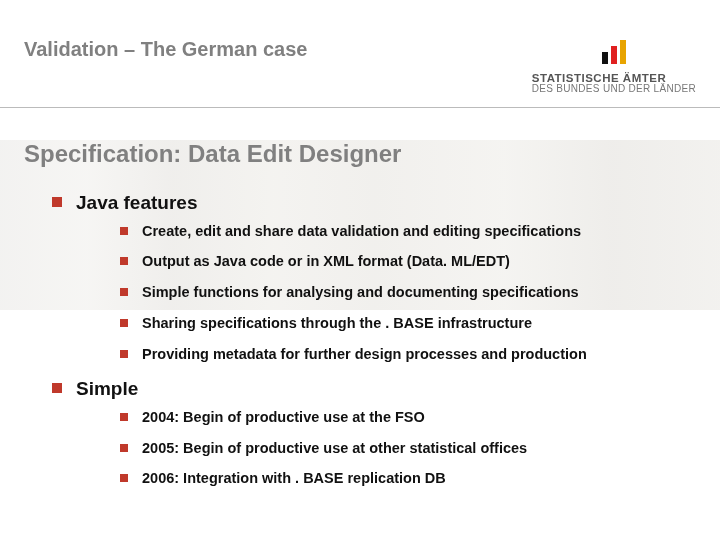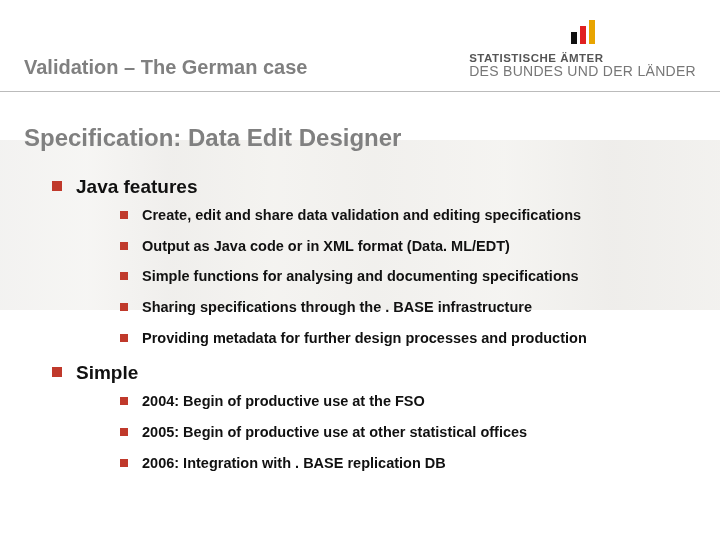--- a/index.html
+++ b/index.html
@@ -20,22 +20,23 @@
     background: linear-gradient(to right,
       #dcdad6 0%, #e6e4df 12%, #d3d0c9 24%, #e0ddd5 38%, #d7d4cc 52%, #e2dfd8 70%, #d0cdc5 85%, #dbd8d1 100%);
     opacity: 0.35;
     z-index: 0;
   }
   .header {
     position: relative;
     z-index: 2;
     display: flex;
     justify-content: space-between;
-    align-items: flex-end;
+    align-items: flex-start;
     padding: 18px 24px 12px 24px;
+    margin-top: 20px;
   }
   .header-title {
     font-size: 20px;
     font-weight: bold;
     color: #808080;
   }
   .logo {
     display: flex;
     align-items: center;
     gap: 8px;
@@ -46,21 +47,21 @@
     align-items: flex-end;
     gap: 3px;
     height: 26px;
   }
   .logo-bars span { display: inline-block; width: 6px; }
   .logo-bars .b1 { height: 12px; background: #111; }
   .logo-bars .b2 { height: 18px; background: #e02020; }
   .logo-bars .b3 { height: 24px; background: #e8a400; }
   .logo-text { display: flex; flex-direction: column; line-height: 1.05; }
   .logo-line1 { font-size: 11.5px; font-weight: bold; letter-spacing: 0.5px; color: #555; }
-  .logo-line2 { font-size: 14px; color: #777; letter-spacing: 0.3px; }
+  .logo-line2 { font-size: 10px; color: #777; letter-spacing: 0.3px; }
   .hr {
     height: 1px;
     background: #bbb;
     margin: 0 0 0 0;
     position: relative;
     z-index: 2;
   }
   .content {
     position: relative;
     z-index: 2;

